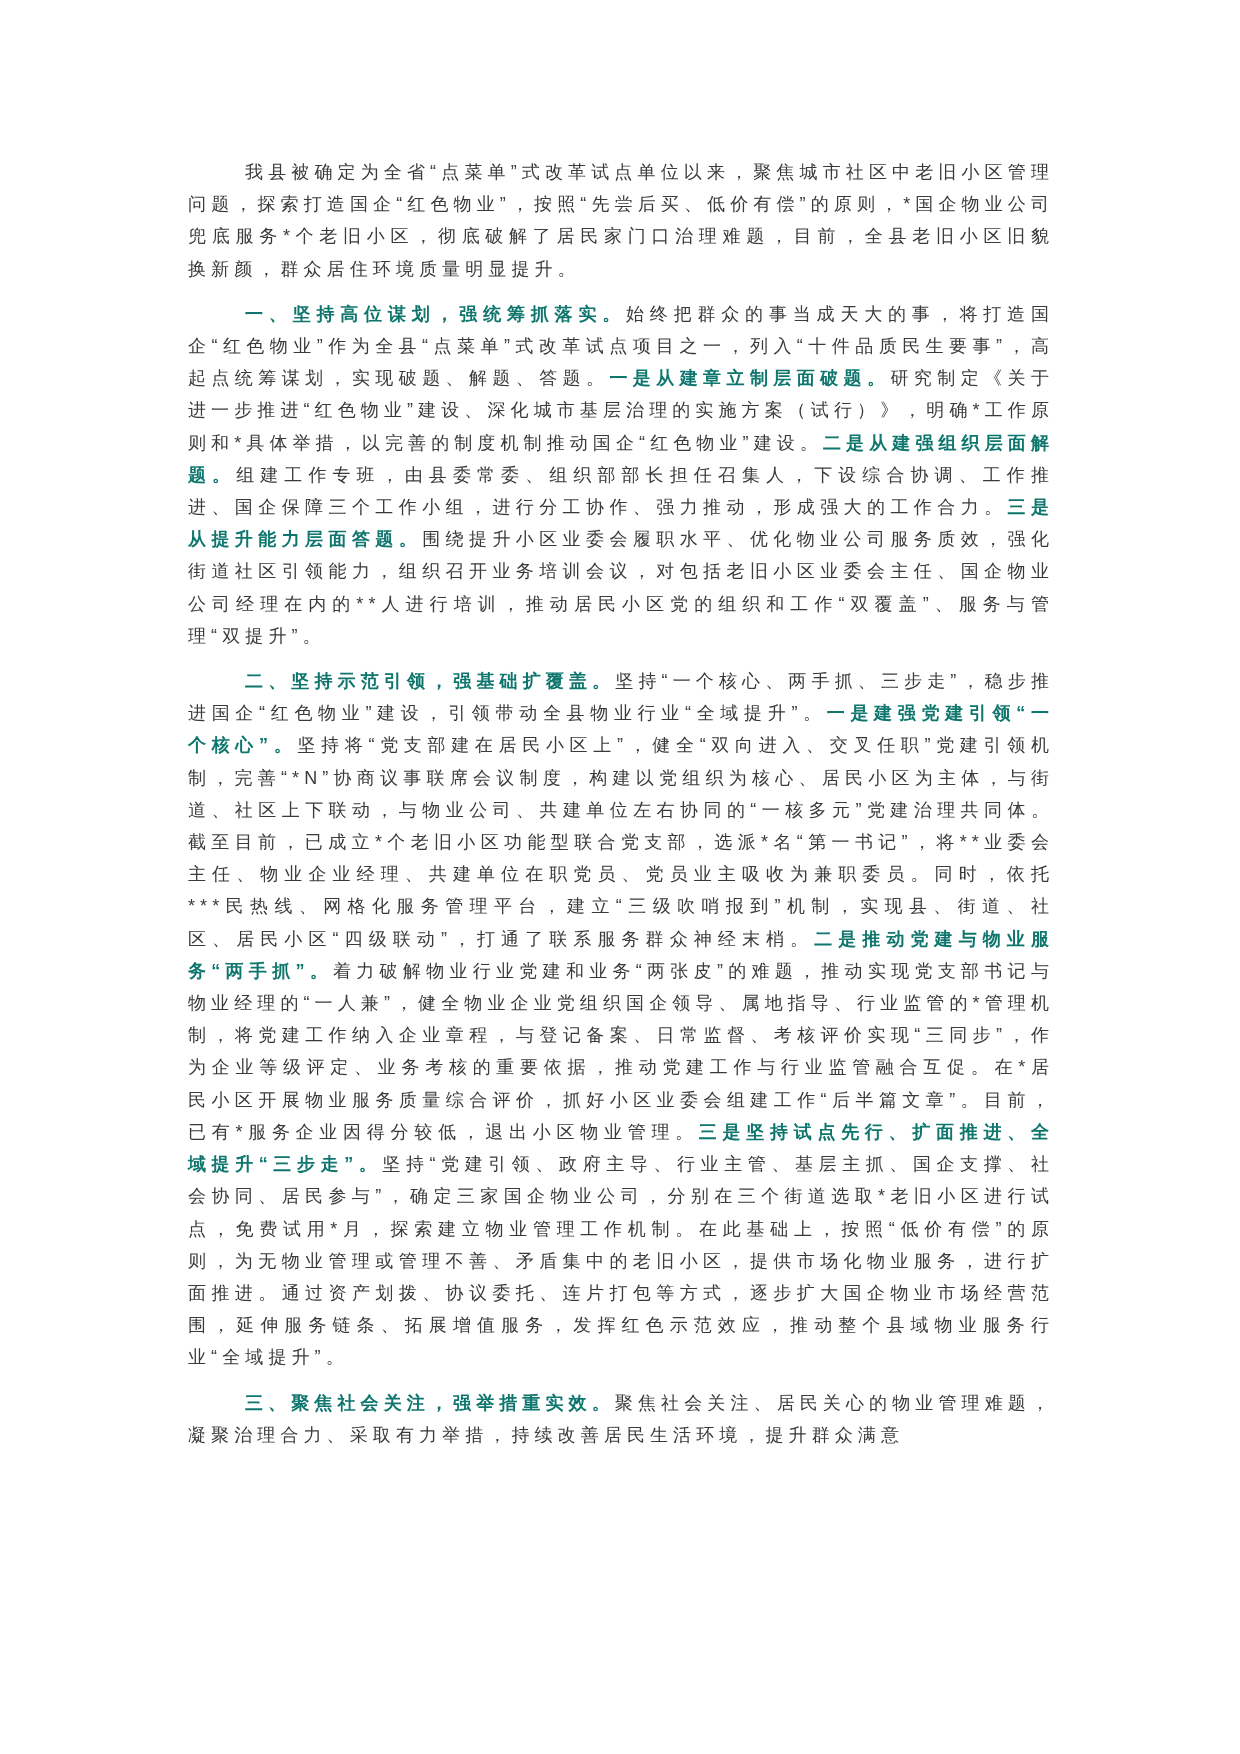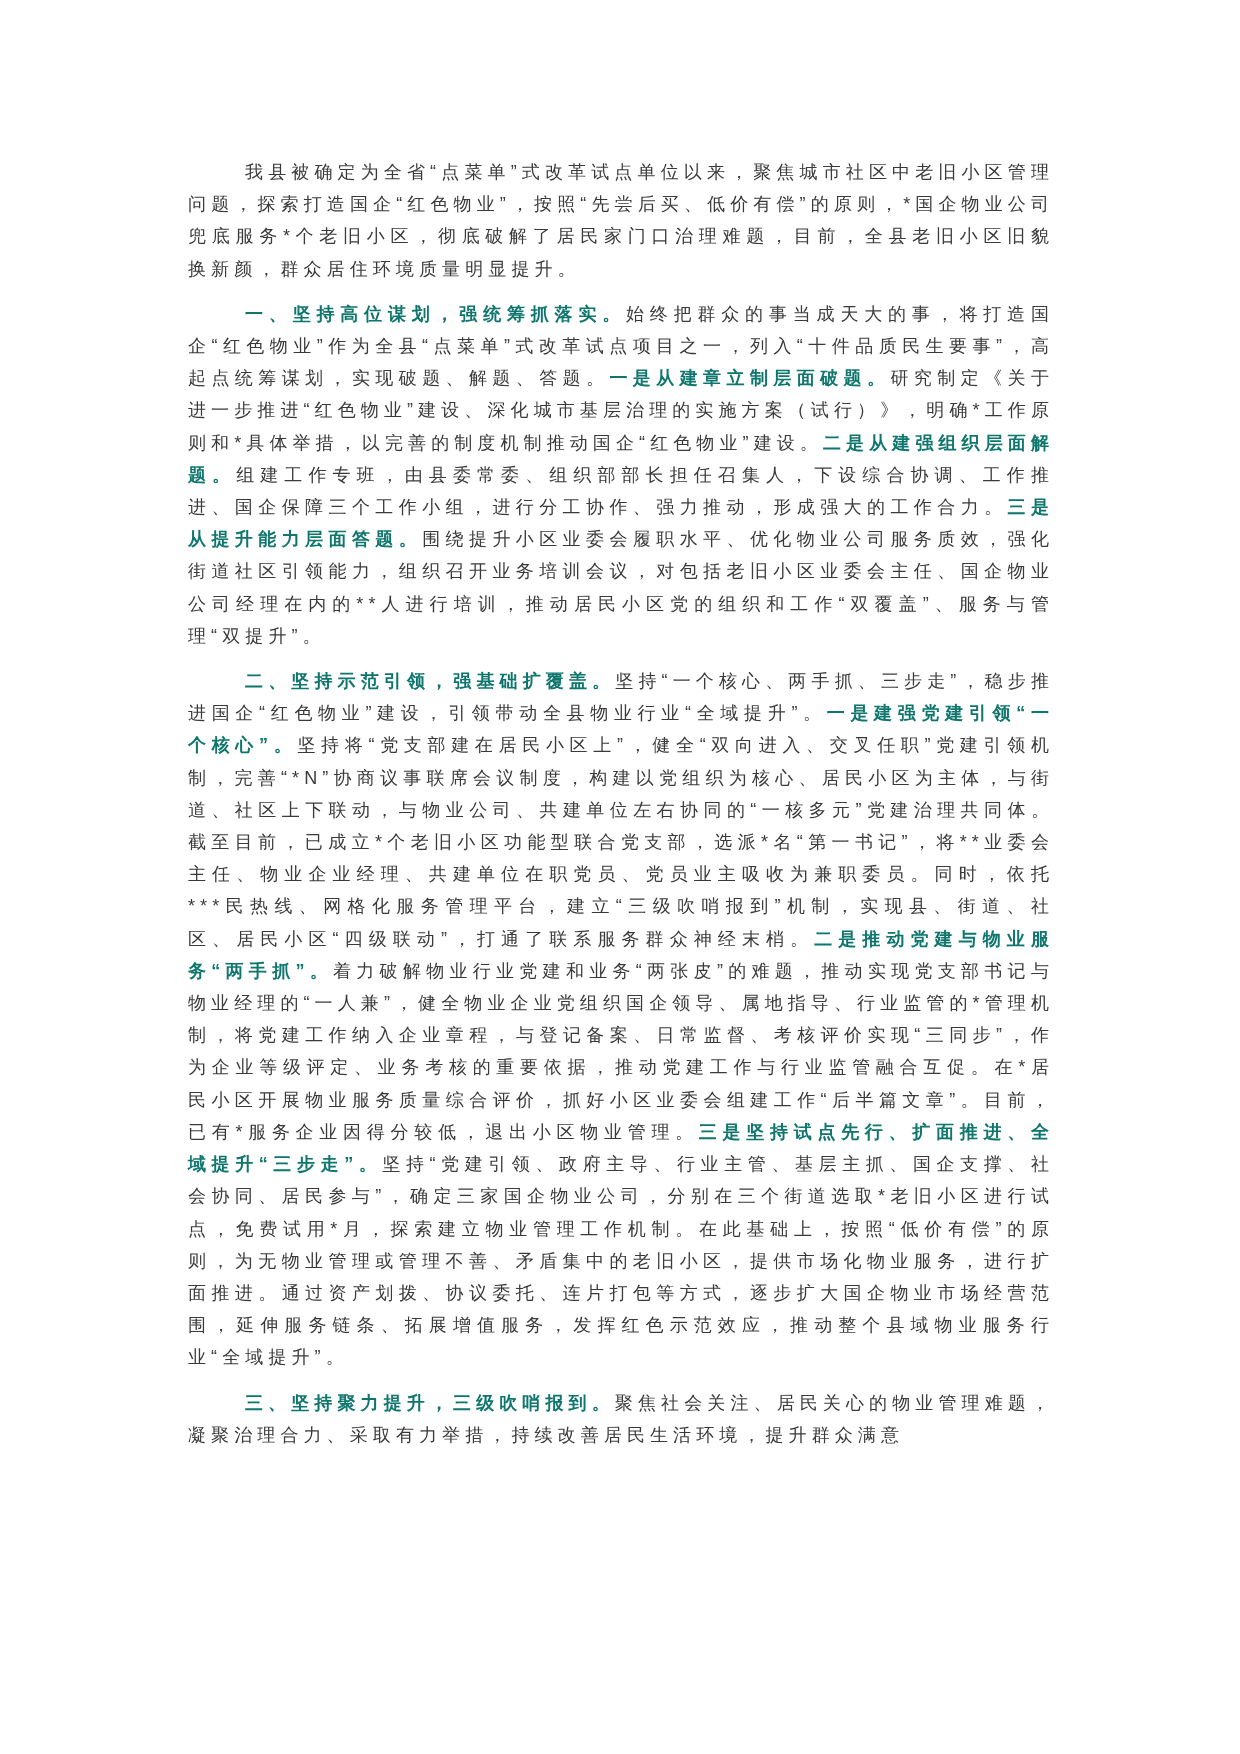--- a/index.html
+++ b/index.html
@@ -32,15 +32,15 @@
 
   <p class="para">
     <span class="b">一、坚持高位谋划，强统筹抓落实。</span><span>始终把群众的事当成天大的事，将打造国企“红色物业”作为全县“点菜单”式改革试点项目之一，列入“十件品质民生要事”，高起点统筹谋划，实现破题、解题、答题。</span><span class="b">一是从建章立制层面破题。</span><span>研究制定《关于进一步推进“红色物业”建设、深化城市基层治理的实施方案（试行）》，明确*工作原则和*具体举措，以完善的制度机制推动国企“红色物业”建设。</span><span class="b">二是从建强组织层面解题。</span><span>组建工作专班，由县委常委、组织部部长担任召集人，下设综合协调、工作推进、国企保障三个工作小组，进行分工协作、强力推动，形成强大的工作合力。</span><span class="b">三是从提升能力层面答题。</span><span>围绕提升小区业委会履职水平、优化物业公司服务质效，强化街道社区引领能力，组织召开业务培训会议，对包括老旧小区业委会主任、国企物业公司经理在内的**人进行培训，推动居民小区党的组织和工作“双覆盖”、服务与管理“双提升”。</span>
   </p>
 
   <p class="para">
     <span class="b">二、坚持示范引领，强基础扩覆盖。</span><span>坚持“一个核心、两手抓、三步走”，稳步推进国企“红色物业”建设，引领带动全县物业行业“全域提升”。</span><span class="b">一是建强党建引领“一个核心”。</span><span>坚持将“党支部建在居民小区上”，健全“双向进入、交叉任职”党建引领机制，完善“*N”协商议事联席会议制度，构建以党组织为核心、居民小区为主体，与街道、社区上下联动，与物业公司、共建单位左右协同的“一核多元”党建治理共同体。截至目前，已成立*个老旧小区功能型联合党支部，选派*名“第一书记”，将**业委会主任、物业企业经理、共建单位在职党员、党员业主吸收为兼职委员。同时，依托***民热线、网格化服务管理平台，建立“三级吹哨报到”机制，实现县、街道、社区、居民小区“四级联动”，打通了联系服务群众神经末梢。</span><span class="b">二是推动党建与物业服务“两手抓”。</span><span>着力破解物业行业党建和业务“两张皮”的难题，推动实现党支部书记与物业经理的“一人兼”，健全物业企业党组织国企领导、属地指导、行业监管的*管理机制，将党建工作纳入企业章程，与登记备案、日常监督、考核评价实现“三同步”，作为企业等级评定、业务考核的重要依据，推动党建工作与行业监管融合互促。在*居民小区开展物业服务质量综合评价，抓好小区业委会组建工作“后半篇文章”。目前，已有*服务企业因得分较低，退出小区物业管理。</span><span class="b">三是坚持试点先行、扩面推进、全域提升“三步走”。</span><span>坚持“党建引领、政府主导、行业主管、基层主抓、国企支撑、社会协同、居民参与”，确定三家国企物业公司，分别在三个街道选取*老旧小区进行试点，免费试用*月，探索建立物业管理工作机制。在此基础上，按照“低价有偿”的原则，为无物业管理或管理不善、矛盾集中的老旧小区，提供市场化物业服务，进行扩面推进。通过资产划拨、协议委托、连片打包等方式，逐步扩大国企物业市场经营范围，延伸服务链条、拓展增值服务，发挥红色示范效应，推动整个县域物业服务行业“全域提升”。</span>
   </p>
 
   <p class="para">
-    <span class="b">三、坚持聚力提升，三级吹哨报到。</span><span>聚焦社会关注、居民关心的物业管理难题，凝聚治理合力、采取有力举措，持续改善居民生活环境，提升群众满意</span>
+    <span class="b">三、聚焦社会关注，强举措重实效。</span><span>聚焦社会关注、居民关心的物业管理难题，凝聚治理合力、采取有力举措，持续改善居民生活环境，提升群众满意</span>
   </p>
 </div>
 
 </body></html>

